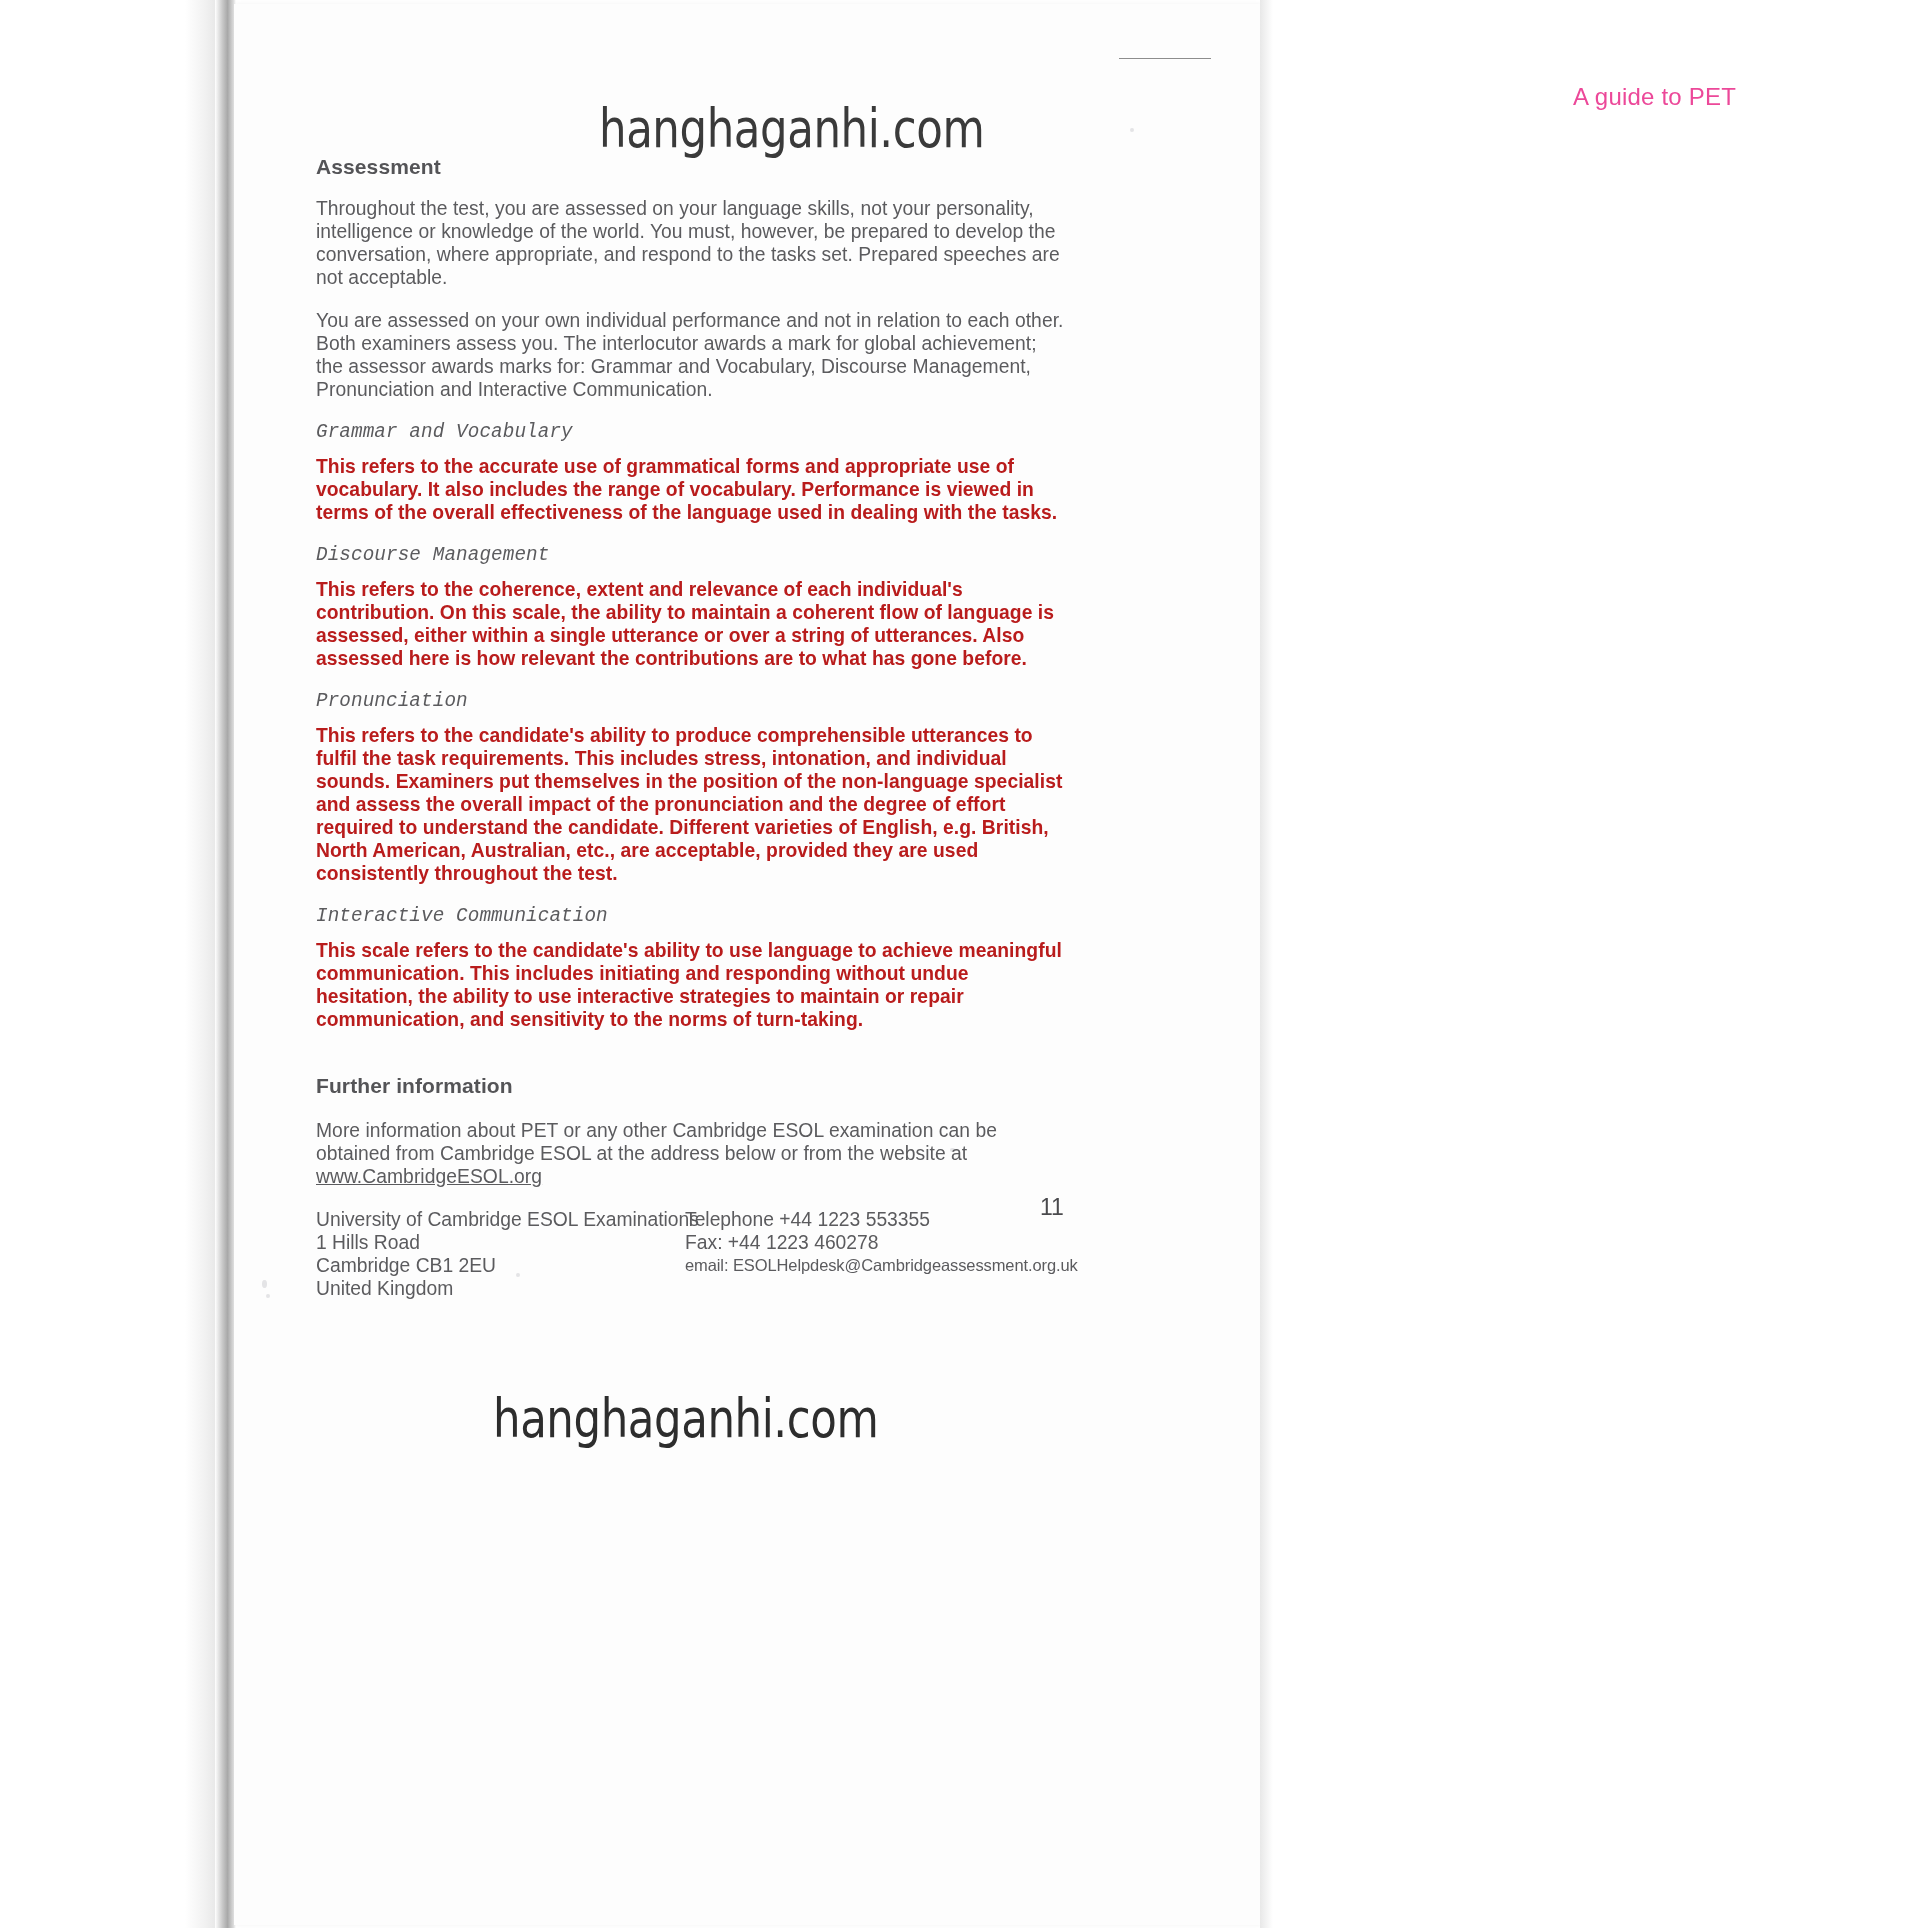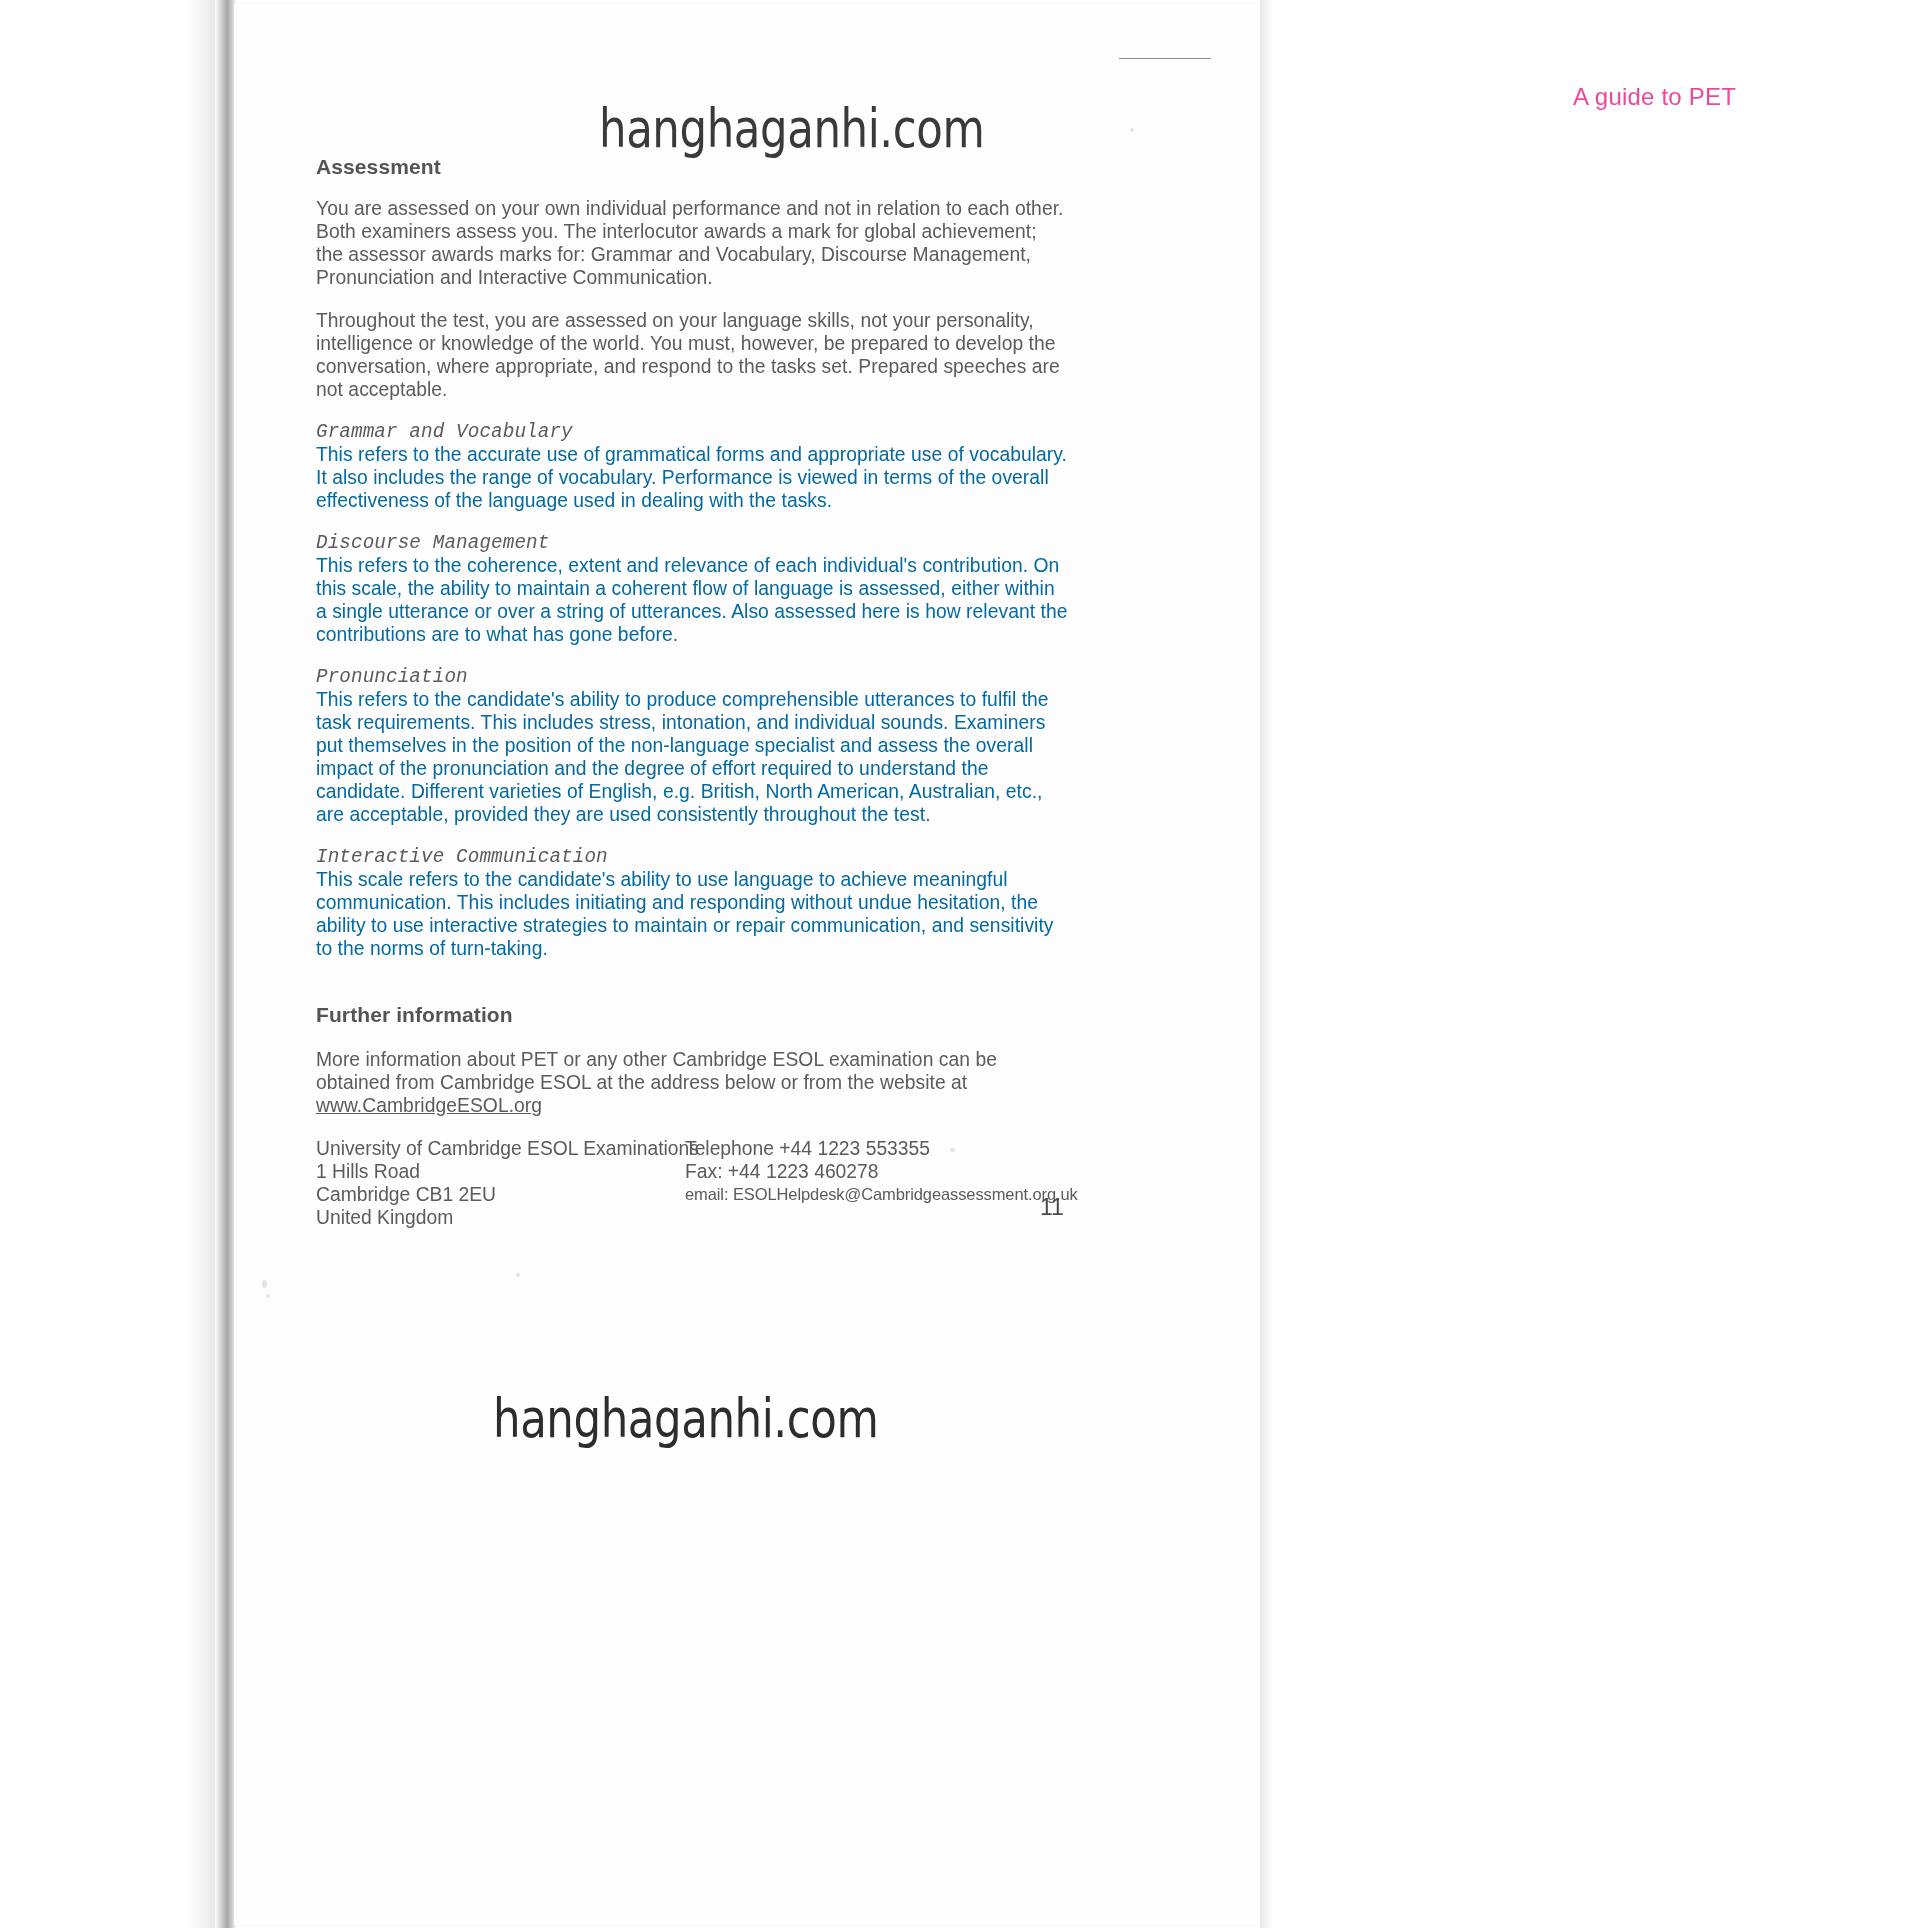--- a/index.html
+++ b/index.html
@@ -135,23 +135,24 @@
     font-style: italic;
     font-weight: normal;
     color: #5b5b5e;
     margin: 0 0 0 0;
     letter-spacing: 0.1px;
     font-family: Liberation Mono, monospace;
   }
   p.sub-par {
     font-size: 19.3px;
     line-height: 23px;
-    margin: 0 0 20px 0;
-    color: #0369a1;
+    margin: 12px 0 20px 0;
+    color: #b91c1c;
     letter-spacing: 0.05px;
+    font-weight: bold;
   }
   a.doc-link {
     color: #5b5b5e;
     text-decoration: underline;
   }
 
   
   #address-block {
     display: flex;
     margin-top: 16px;
@@ -212,23 +213,23 @@
 
   <div id="header-rule"></div>
   <div id="guide-label">A guide to PET</div>
 
   <div class="watermark" id="watermark-top">hanghaganhi.com</div>
 
   <div id="doc-body">
 
     <h2 class="section-heading">Assessment</h2>
 
+    <p class="body-par">Throughout the test, you are assessed on your language skills, not your personality, intelligence or knowledge of the world. You must, however, be prepared to develop the conversation, where appropriate, and respond to the tasks set. Prepared speeches are not acceptable.</p>
+
     <p class="body-par">You are assessed on your own individual performance and not in relation to each other. Both examiners assess you. The interlocutor awards a mark for global achievement; the assessor awards marks for: Grammar and Vocabulary, Discourse Management, Pronunciation and Interactive Communication.</p>
-
-    <p class="body-par">Throughout the test, you are assessed on your language skills, not your personality, intelligence or knowledge of the world. You must, however, be prepared to develop the conversation, where appropriate, and respond to the tasks set. Prepared speeches are not acceptable.</p>
 
     <h3 class="sub-heading">Grammar and Vocabulary</h3>
     <p class="sub-par">This refers to the accurate use of grammatical forms and appropriate use of vocabulary. It also includes the range of vocabulary. Performance is viewed in terms of the overall effectiveness of the language used in dealing with the tasks.</p>
 
     <h3 class="sub-heading">Discourse Management</h3>
     <p class="sub-par">This refers to the coherence, extent and relevance of each individual's contribution. On this scale, the ability to maintain a coherent flow of language is assessed, either within a single utterance or over a string of utterances. Also assessed here is how relevant the contributions are to what has gone before.</p>
 
     <h3 class="sub-heading">Pronunciation</h3>
     <p class="sub-par">This refers to the candidate's ability to produce comprehensible utterances to fulfil the task requirements. This includes stress, intonation, and individual sounds. Examiners put themselves in the position of the non-language specialist and assess the overall impact of the pronunciation and the degree of effort required to understand the candidate. Different varieties of English, e.g. British, North American, Australian, etc., are acceptable, provided they are used consistently throughout the test.</p>
 

